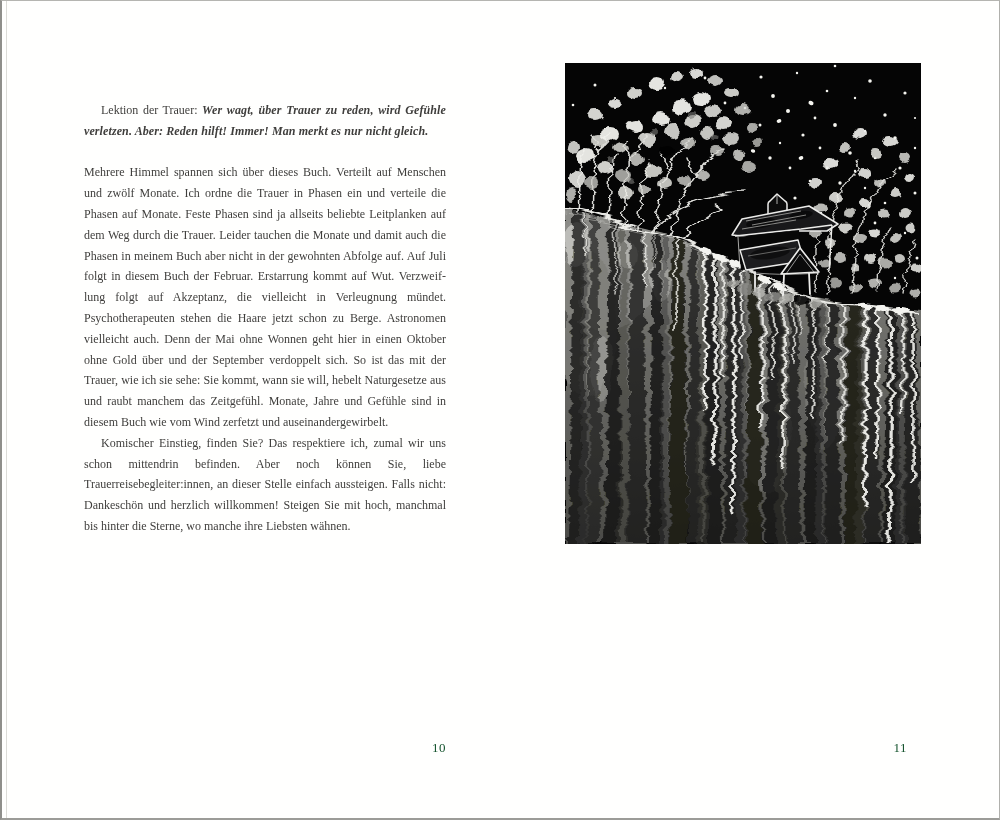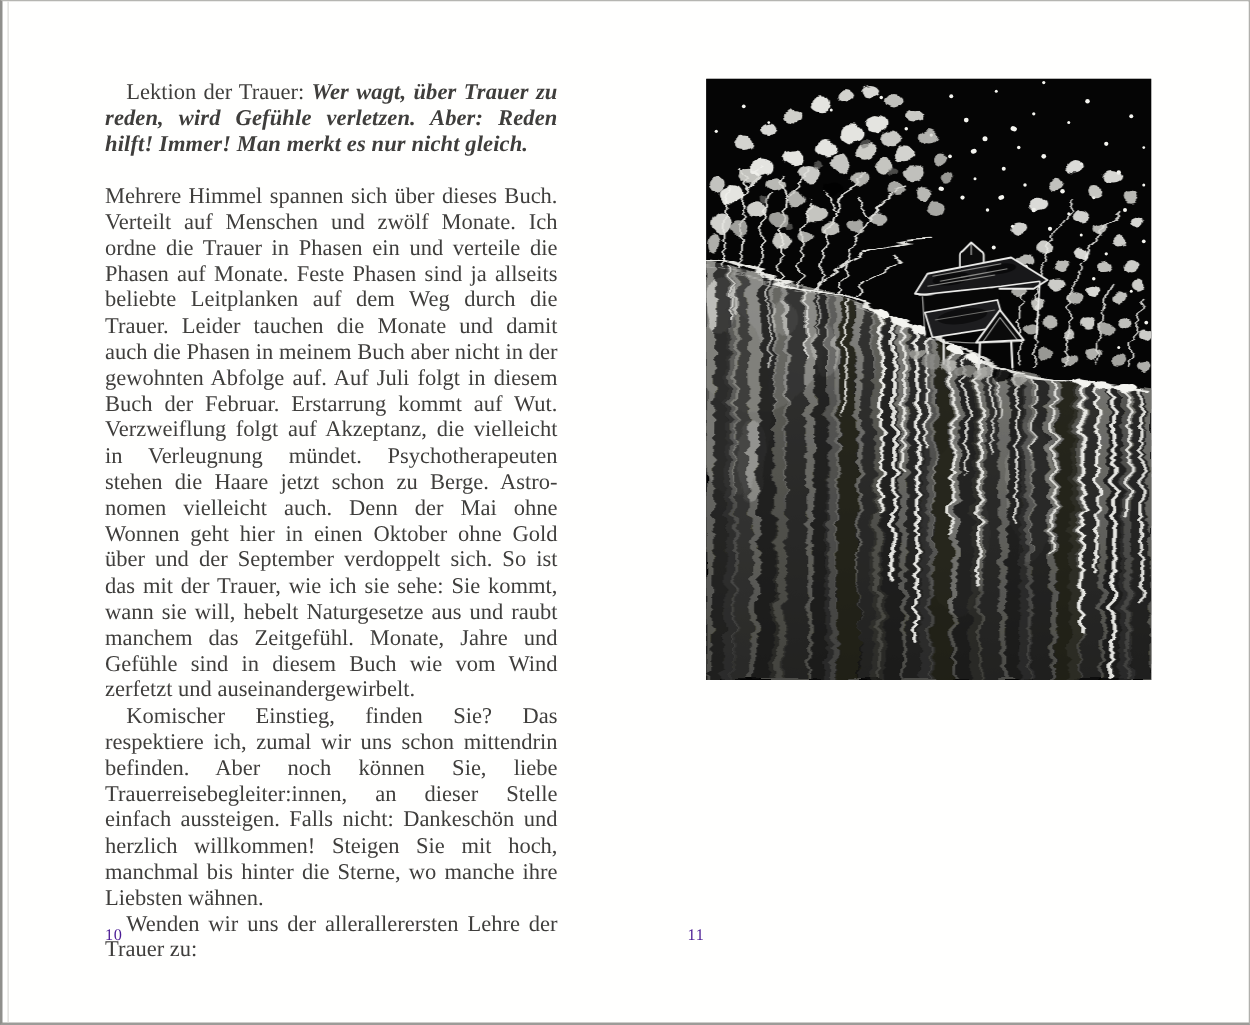--- a/index.html
+++ b/index.html
@@ -16,58 +16,58 @@
     overflow:hidden;
     font-family:"Liberation Serif","DejaVu Serif",serif;
     color:#3f3e3c;
   }
   .edge-line{
     position:absolute;left:4px;top:0;width:1px;height:100%;
     background:#dcdcd8;
   }
   .textcol{
     position:absolute;
-    font-size:18px;
+    font-size:12px;
     line-height:20.8px;
     text-align:justify;
     hyphens:manual;
+    margin-top:37px;
     -webkit-hyphens:manual;
   }
   #left-text{left:82px;top:62px;width:362px;}
   #right-text{left:564px;top:572px;width:357px;}
   .para{margin:0;}
   .para.indent{text-indent:17px;}
   .para.sp-line{margin-top:20.8px;}
   .para.sp-para{margin-top:19px;}
   .em{font-style:italic;font-weight:600;letter-spacing:.1px;}
   .rm{font-style:normal;font-weight:400;}
   .pagenum{
     position:absolute;top:739px;
-    font-size:13px;color:#4c1d95;
-    text-align:left;letter-spacing:.5px;
+    font-size:13px;color:#14532d;
+    text-align:right;letter-spacing:.5px;
   }
   #pagenum-left{left:82px;width:362px;}
   #pagenum-right{left:548px;width:357px;}
   .illustration{
     position:absolute;left:563px;top:62px;width:356px;height:481px;
     background:#050505;
   }
   .illustration svg{display:block;}
 </style>
 </head>
 <body>
 
 <div class="scan">
   <div class="edge-line"></div>
 
   <div class="textcol" id="left-text">
       <p class="para indent"><span class="rm">Lektion der Trauer: </span><span class="em">Wer wagt, über Trauer zu reden, wird Gefühle verletzen. Aber: Reden hilft! Immer! Man merkt es nur nicht gleich.</span></p>
       <p class="para sp-line"><span class="rm">Mehrere Himmel spannen sich über dieses Buch. Verteilt auf Menschen und zwölf Monate. Ich ordne die Trauer in Phasen ein und verteile die Phasen auf Monate. Feste Phasen sind ja all­seits beliebte Leitplanken auf dem Weg durch die Trauer. Leider tauchen die Monate und damit auch die Phasen in meinem Buch aber nicht in der gewohnten Abfolge auf. Auf Juli folgt in diesem Buch der Februar. Erstarrung kommt auf Wut. Verzweif­lung folgt auf Akzeptanz, die vielleicht in Verleugnung mündet. Psychotherapeuten stehen die Haare jetzt schon zu Berge. Astro­nomen vielleicht auch. Denn der Mai ohne Wonnen geht hier in einen Oktober ohne Gold über und der September verdoppelt sich. So ist das mit der Trauer, wie ich sie sehe: Sie kommt, wann sie will, hebelt Naturgesetze aus und raubt manchem das Zeitge­fühl. Monate, Jahre und Gefühle sind in diesem Buch wie vom Wind zerfetzt und auseinandergewirbelt.</span></p>
       <p class="para indent"><span class="rm">Komischer Einstieg, finden Sie? Das respektiere ich, zumal wir uns schon mittendrin befinden. Aber noch können Sie, lie­be Trauerreisebegleiter:innen, an dieser Stelle einfach ausstei­gen. Falls nicht: Dankeschön und herzlich willkommen! Stei­gen Sie mit hoch, manchmal bis hinter die Sterne, wo manche ihre Liebsten wähnen.</span></p>
-      <p class="para indent"><span class="rm">Wenden wir uns der allerallerersten Lehre der Trauer zu:</span></p>
     </div>
 
   <div class="pagenum" id="pagenum-left">10</div>
 
   <div class="illustration">
     <svg width="356" height="481" viewBox="0 0 356 481" xmlns="http://www.w3.org/2000/svg">
       <defs>
         <linearGradient id="cliffGrad" x1="0" y1="0" x2="0" y2="1">
           <stop offset="0" stop-color="#8e8e8a"></stop>
           <stop offset="0.35" stop-color="#6f6f6b"></stop>

